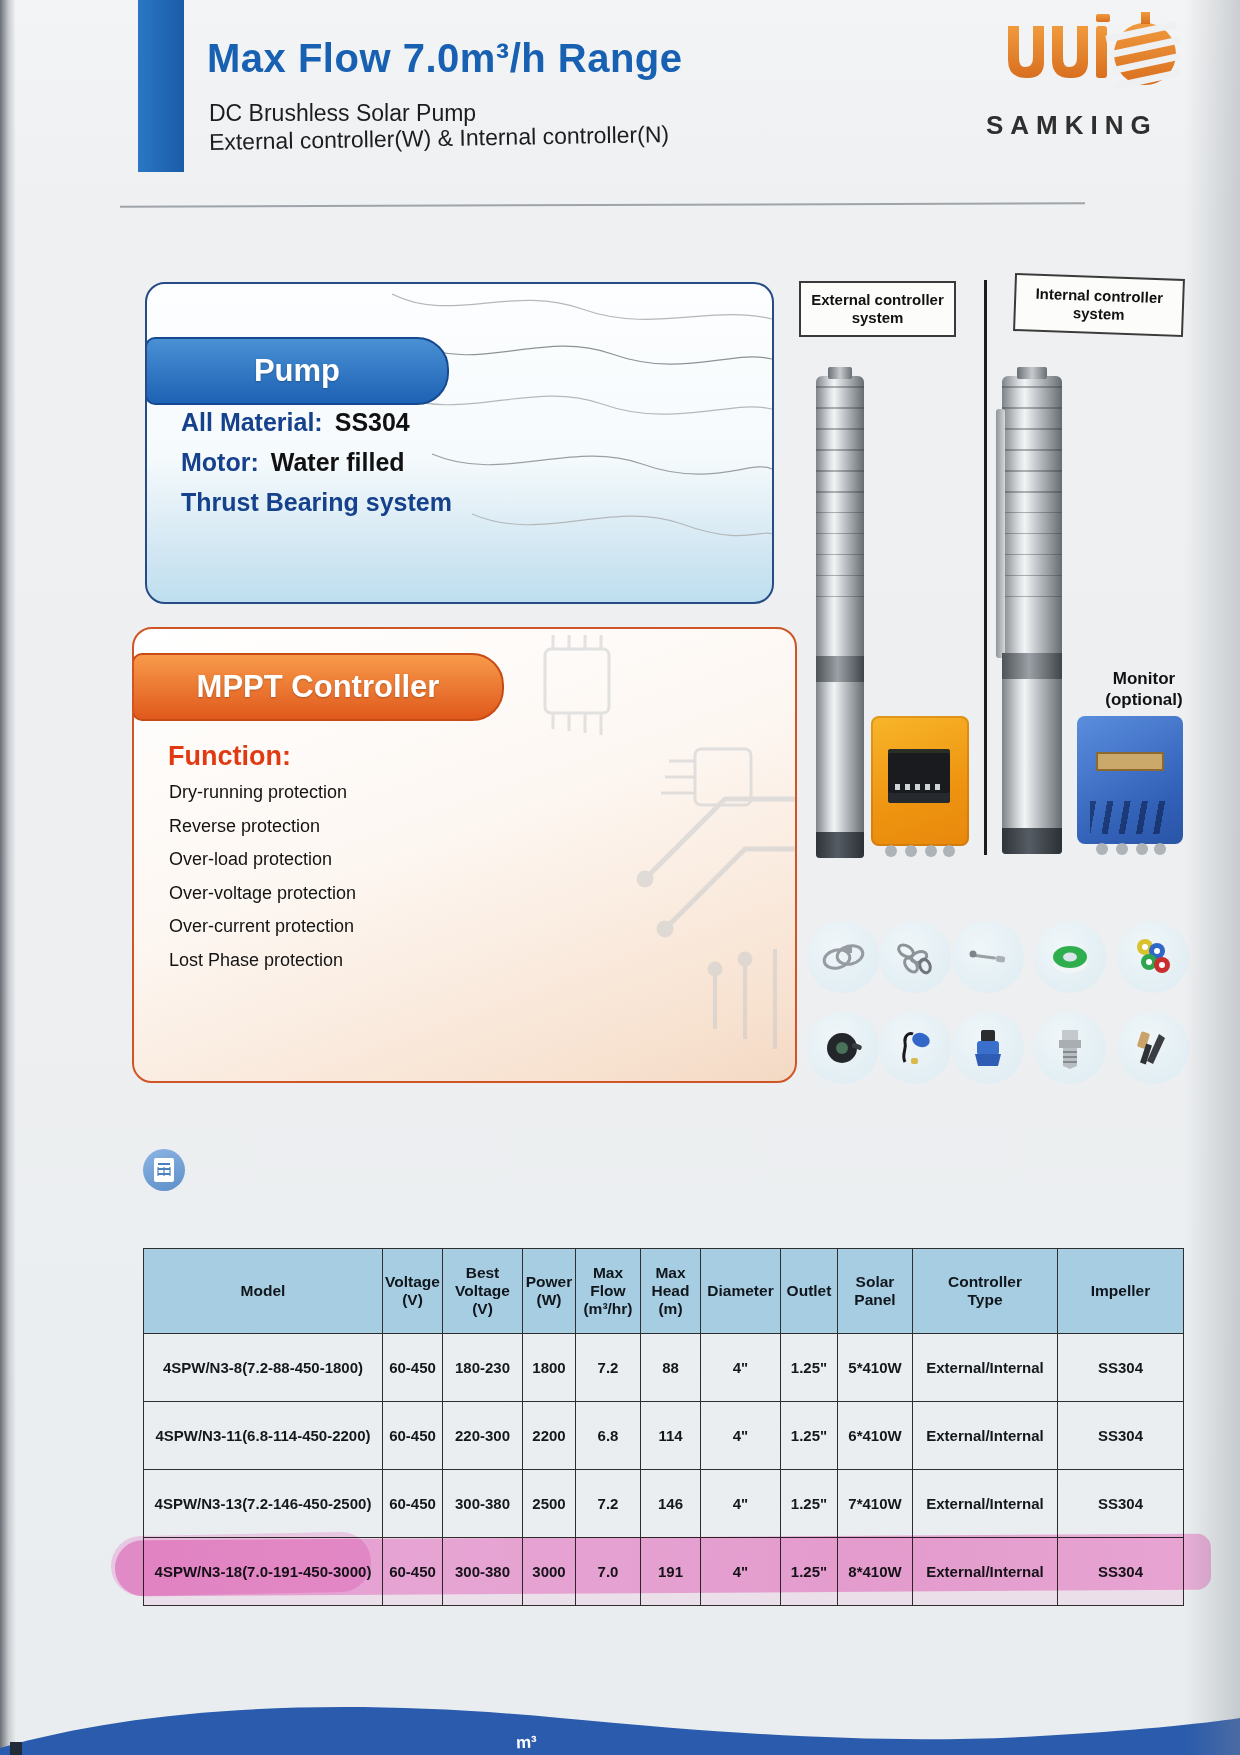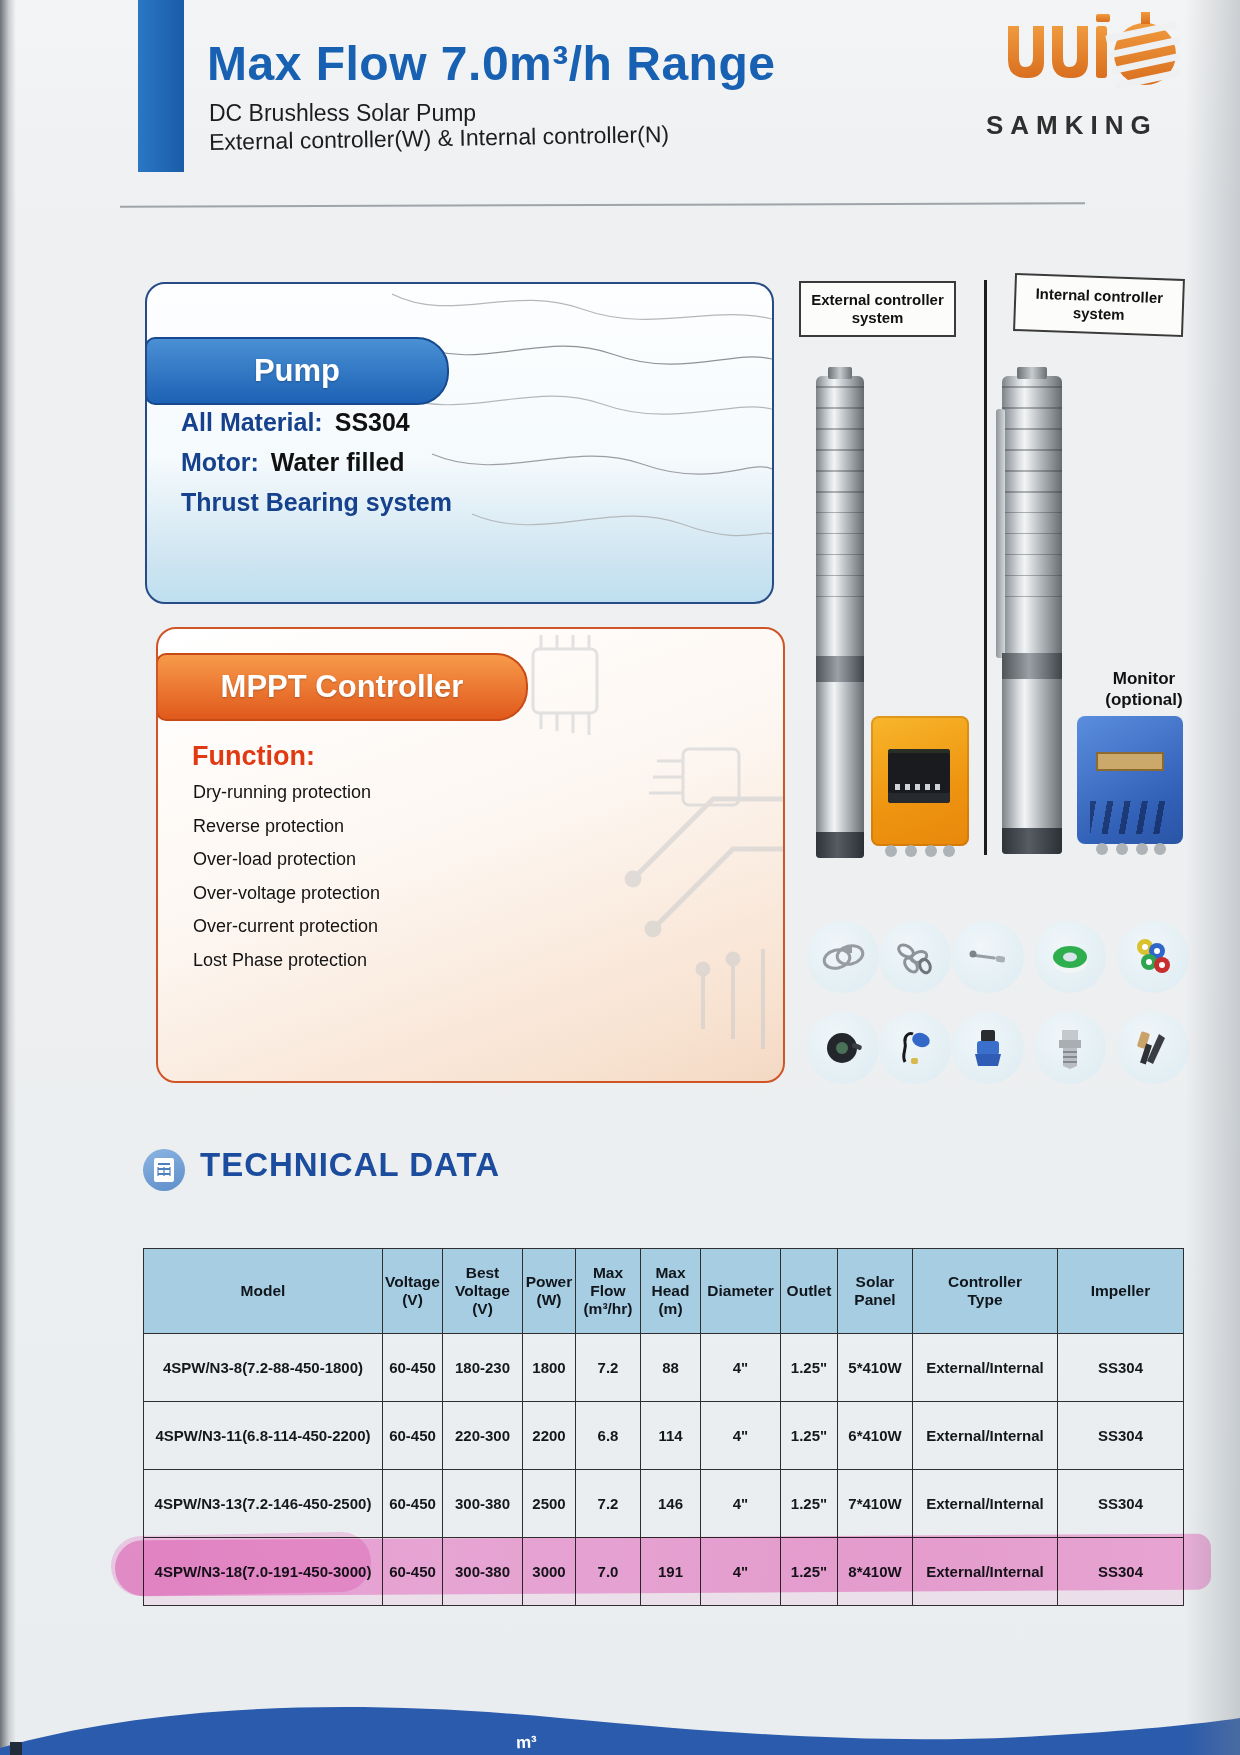--- a/index.html
+++ b/index.html
@@ -5,32 +5,32 @@
   html,body{margin:0;padding:0;background:#e2e5e8;font-family:"Liberation Sans",sans-serif;}
   .page{position:relative;width:1240px;height:1755px;overflow:hidden;
         background:linear-gradient(180deg,#f3f4f5 0%,#eef0f2 12%,#edeff1 55%,#e9edef 100%);}
   .abs{position:absolute;}
   
   .edge-left{left:0;top:0;width:16px;height:1755px;background:linear-gradient(90deg,#6b7076,#c9cdd1 55%,rgba(201,205,209,0));}
   .edge-right{right:0;top:0;width:55px;height:1755px;background:linear-gradient(270deg,rgba(130,137,144,.35),rgba(130,137,144,0));}
   .corner-nub{left:10px;top:1742px;width:12px;height:13px;background:#222b3a;}
   
   .blue-bar{left:138px;top:0;width:46px;height:172px;background:linear-gradient(90deg,#2a77c4,#1a5ca8);}
-  .title{left:207px;top:36px;font-size:48px;font-weight:700;color:#1760b2;letter-spacing:.5px;}
+  .title{left:207px;top:36px;font-size:40px;font-weight:700;color:#1760b2;letter-spacing:.5px;}
   .sub1{left:209px;top:100px;font-size:23px;color:#1d1d1d;}
   .sub2{left:209px;top:129px;font-size:23px;color:#1d1d1d;transform:rotate(-1deg);transform-origin:left center;}
   .header-rule{left:120px;top:204px;width:965px;height:2px;background:#9fa4a8;transform:rotate(-.2deg);}
   .logo-icon{left:1000px;top:8px;width:180px;height:100px;}
   .logo-text{left:986px;top:110px;width:210px;font-size:26px;font-weight:600;letter-spacing:7px;color:#2f2f2f;}
   
   .card{border-radius:20px;overflow:hidden;}
   .pump-card{left:145px;top:282px;width:625px;height:318px;border:2px solid #274b86;
      background:linear-gradient(180deg,#fdfeff 0%,#f5fafc 55%,#cde4f1 88%,#bedff0 100%);}
-  .mppt-card{left:156px;top:627px;width:625px;height:452px;border:2px solid #cf5527;
-     background:linear-gradient(160deg,#ffffff 0%,#fdf7f2 45%,#f8e3d2 85%,#f3d9c4 100%);}
+  .mppt-card{left:132px;top:627px;width:625px;height:452px;border:2px solid #cf5527;
+     background:linear-gradient(160deg,#ffffff 0%,#fdf7f2 45%,#f8e3d2 85%,#f3d9c4 100%);padding-left:36px;}
   .pill{position:absolute;left:-2px;display:flex;align-items:center;justify-content:center;
         color:#fff;font-weight:700;font-size:31px;text-shadow:0 1px 2px rgba(0,0,0,.25);}
   .pill-blue{top:26px;width:300px;height:64px;border-radius:10px 32px 32px 10px;
         background:linear-gradient(180deg,#4a90d4,#1d62b4);border:2px solid #16498f;margin-top:27px;}
   .pill-orange{top:24px;width:368px;height:64px;border-radius:10px 32px 32px 10px;
         background:linear-gradient(180deg,#f79a4a,#e0591c);border:2px solid #c84b16;}
   .pump-specs{position:absolute;left:34px;top:118px;font-size:25px;line-height:40px;}
   .spec-label{color:#16418c;font-weight:700;}
   .spec-value{color:#111;font-weight:600;margin-left:12px;}
   .func-label{position:absolute;left:34px;top:112px;color:#e13a12;font-size:27px;font-weight:700;}
@@ -305,21 +305,20 @@
       </svg>
   </div>
 
   <div class="abs tech-icon">
     <svg width="24" height="26" viewBox="0 0 24 26">
       <rect x="2" y="1" width="20" height="24" rx="2" fill="#fff"></rect>
       <path d="M6,7 h12 M6,12 h12 M6,17 h12" stroke="#4d7fc0" stroke-width="2"></path>
       <path d="M6,10 v9 M12,10 v9 M18,10 v9" stroke="#4d7fc0" stroke-width="1.2"></path>
     </svg>
   </div>
-  <div class="abs tech-title">TECHNICAL DATA</div>
 
   <div class="abs table-wrap">
     <table class="tech">
       <colgroup>
         <col style="width:239px">
           <col style="width:60px">
           <col style="width:80px">
           <col style="width:53px">
         <col style="width:65px">
           <col style="width:60px">

